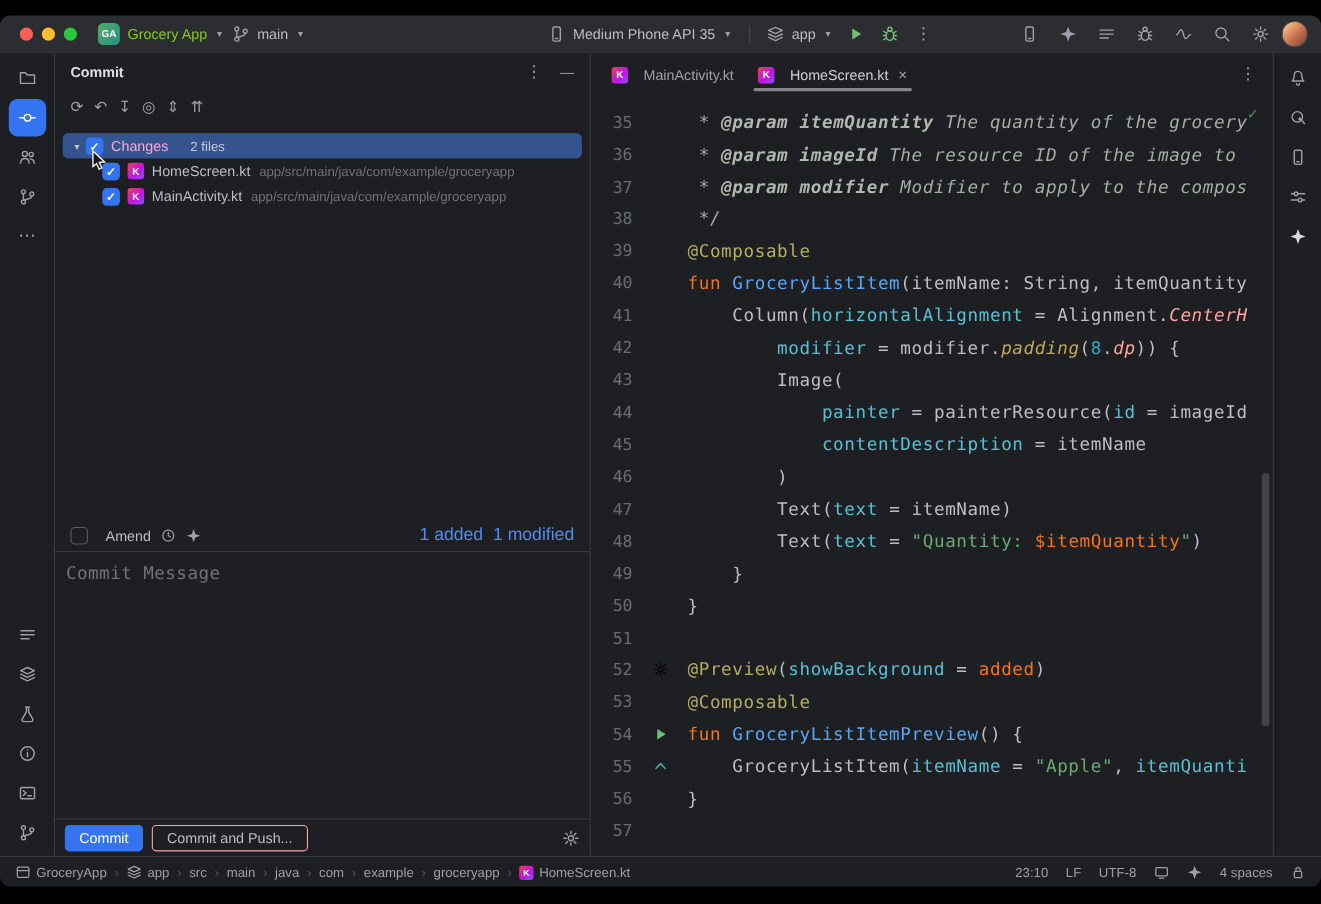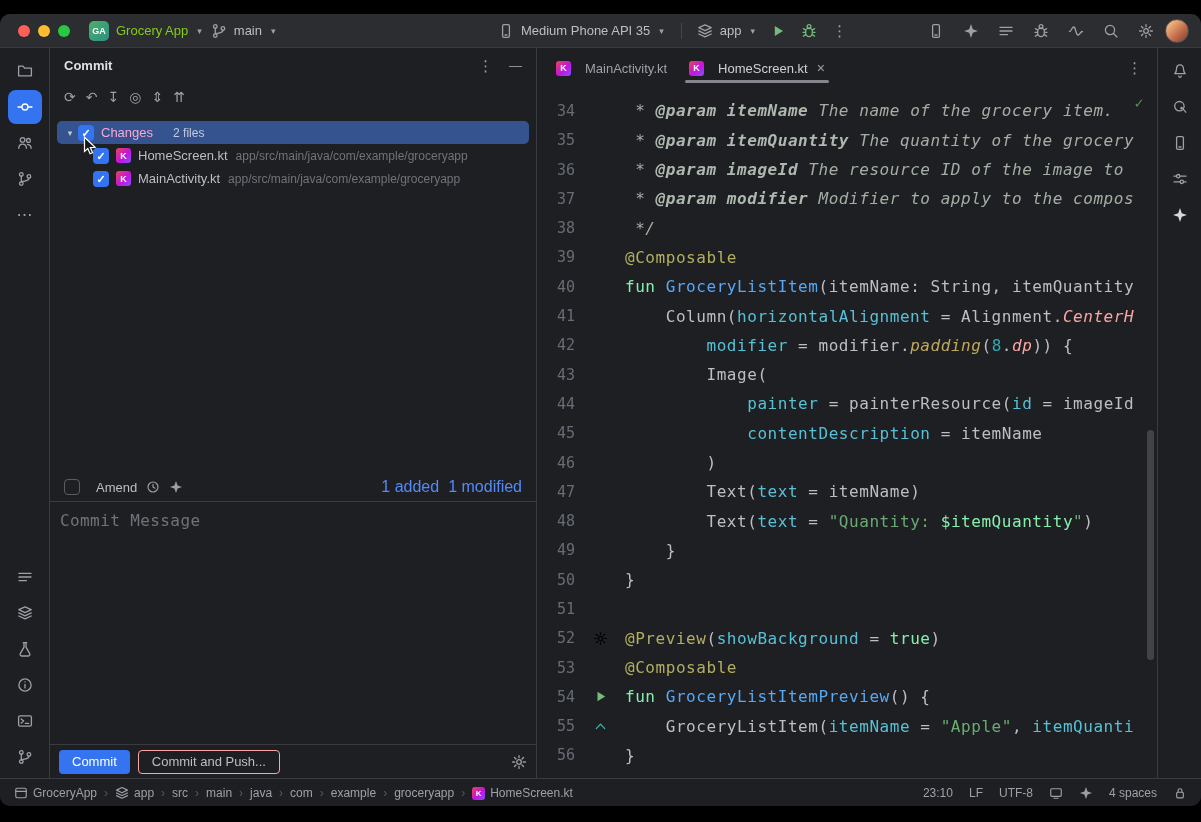--- a/index.html
+++ b/index.html
@@ -74,21 +74,21 @@
 .code-area{flex:1;position:relative;overflow:hidden;font-family:"DejaVu Sans Mono",monospace;font-size:16px;letter-spacing:.55px}
 .code-lines{margin-top:-21px}
 .cl{height:29.3px;display:flex;align-items:center}
 .ln{width:38px;flex:0 0 38px;text-align:right;color:#676C75;font-size:15px;letter-spacing:0}
 .gz{width:50px;flex:0 0 50px;display:flex;align-items:center;justify-content:center}
 .gz .ic{width:15px;height:15px}
 .ct{white-space:pre;overflow:hidden;flex:1}
 .c-def{color:#BCBEC4}
 .c-doc{color:#A4AEA4;font-style:italic}
 .c-tag{color:#AEB8AE;font-style:italic;font-weight:bold}
-.c-kw{color:#86efac}
+.c-kw{color:#f97316}
 .c-ann{color:#B3AE60}
 .c-fn{color:#56A8F5}
 .c-named{color:#56C1D6}
 .c-str{color:#6AAB73}
 .c-num{color:#2AACB8}
 .c-ext{color:#C0A85C;font-style:italic}
 .c-prop{color:#fca5a5;font-style:italic}
 .check-ok{position:absolute;top:6px;right:13px;color:#549159;font-size:15px;font-weight:bold}
 .vscroll{position:absolute;right:3px;top:342px;width:7px;height:230px;border-radius:4px;background:#55585E;opacity:.65}
 
@@ -400,25 +400,20 @@
           </div>
         </div>
       <div class="code-area">
         <div class="code-lines" id="code-lines">
             <div class="cl">
               <span class="ln">33</span>
               <span class="gz"></span>
               <span class="ct"><span class="c-doc"> *</span></span>
             </div>
             <div class="cl">
-              <span class="ln">34</span>
-              <span class="gz"></span>
-              <span class="ct"><span class="c-doc"> * </span><span class="c-tag">@param itemName</span><span class="c-doc"> The name of the grocery item.</span></span>
-            </div>
-            <div class="cl">
               <span class="ln">35</span>
               <span class="gz"></span>
               <span class="ct"><span class="c-doc"> * </span><span class="c-tag">@param itemQuantity</span><span class="c-doc"> The quantity of the grocery</span></span>
             </div>
             <div class="cl">
               <span class="ln">36</span>
               <span class="gz"></span>
               <span class="ct"><span class="c-doc"> * </span><span class="c-tag">@param imageId</span><span class="c-doc"> The resource ID of the image to</span></span>
             </div>
             <div class="cl">
@@ -499,21 +494,21 @@
             <div class="cl">
               <span class="ln">52</span>
               <span class="gz">
                 <span>
                   <svg class="ic" viewBox="0 0 16 16">
                     <circle cx="8" cy="8" r="2.3"></circle>
                     <path d="M8 1.6v2.1M8 12.3v2.1M1.6 8h2.1M12.3 8h2.1M3.5 3.5l1.5 1.5M11 11l1.5 1.5M12.5 3.5L11 5M5 11l-1.5 1.5"></path>
                   </svg>
                 </span>
               </span>
-              <span class="ct"><span class="c-ann">@Preview</span><span class="c-def">(</span><span class="c-named">showBackground</span><span class="c-def"> = </span><span class="c-kw">true</span><span class="c-def">)</span></span>
+              <span class="ct"><span class="c-ann">@Preview</span><span class="c-def">(</span><span class="c-named">showBackground</span><span class="c-def"> = </span><span class="c-kw">added</span><span class="c-def">)</span></span>
             </div>
             <div class="cl">
               <span class="ln">53</span>
               <span class="gz"></span>
               <span class="ct"><span class="c-ann">@Composable</span></span>
             </div>
             <div class="cl">
               <span class="ln">54</span>
               <span class="gz">
                 <span>

